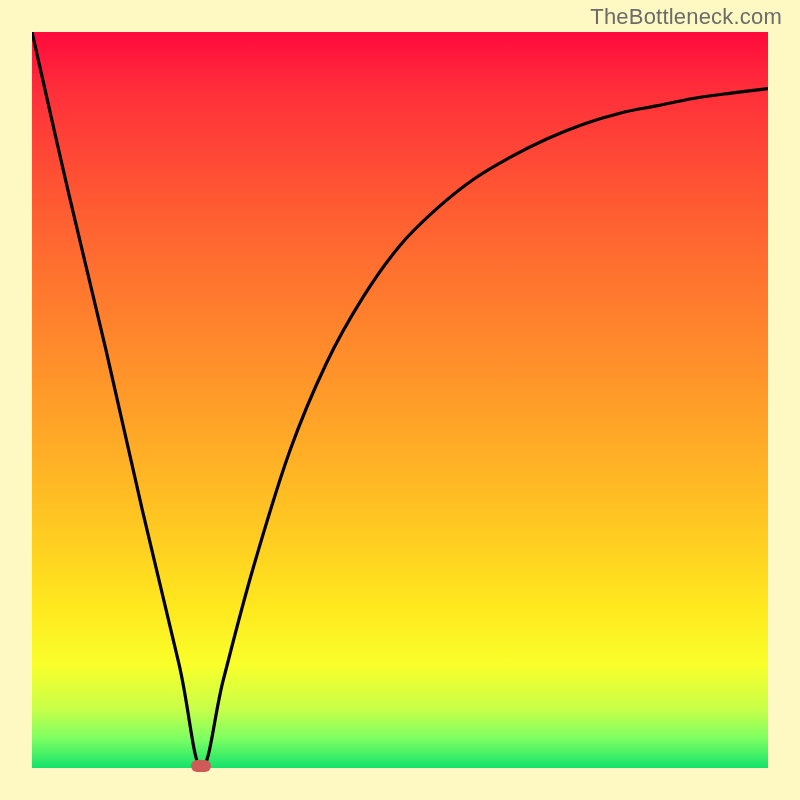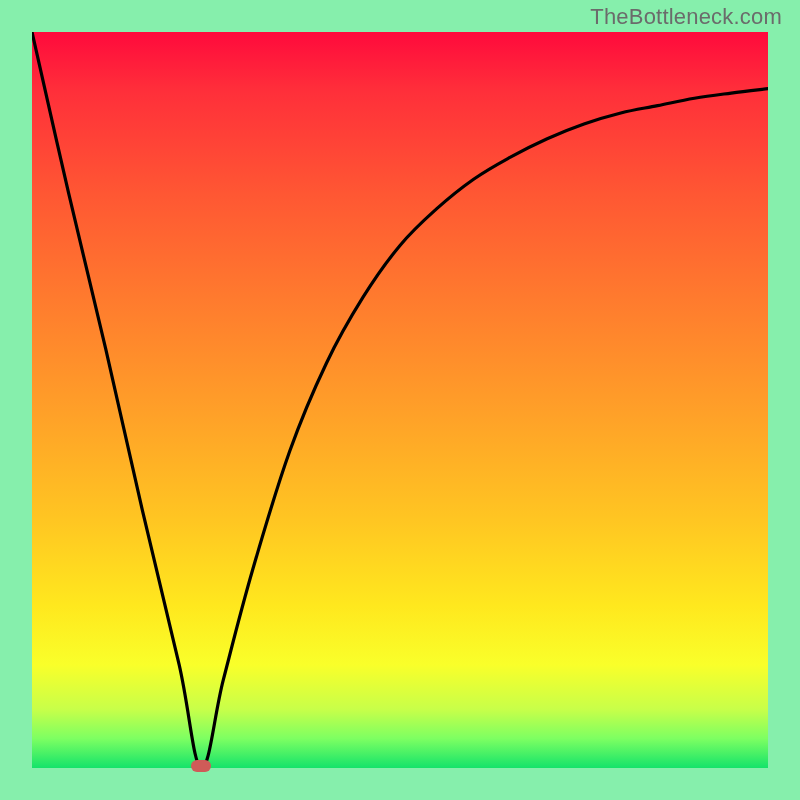--- a/index.html
+++ b/index.html
@@ -8,21 +8,21 @@
     width: 800px;
     height: 800px;
     overflow: hidden;
     background: #000;
     font-family: Arial, Helvetica, sans-serif;
   }
   .frame {
     position: relative;
     width: 800px;
     height: 800px;
-    background: #86efac;
+    background: #fef9c3;
   }
   .plot {
     position: absolute;
     left: 32px;
     top: 32px;
     width: 736px;
     height: 736px;
     
     background: linear-gradient(
       to bottom,

